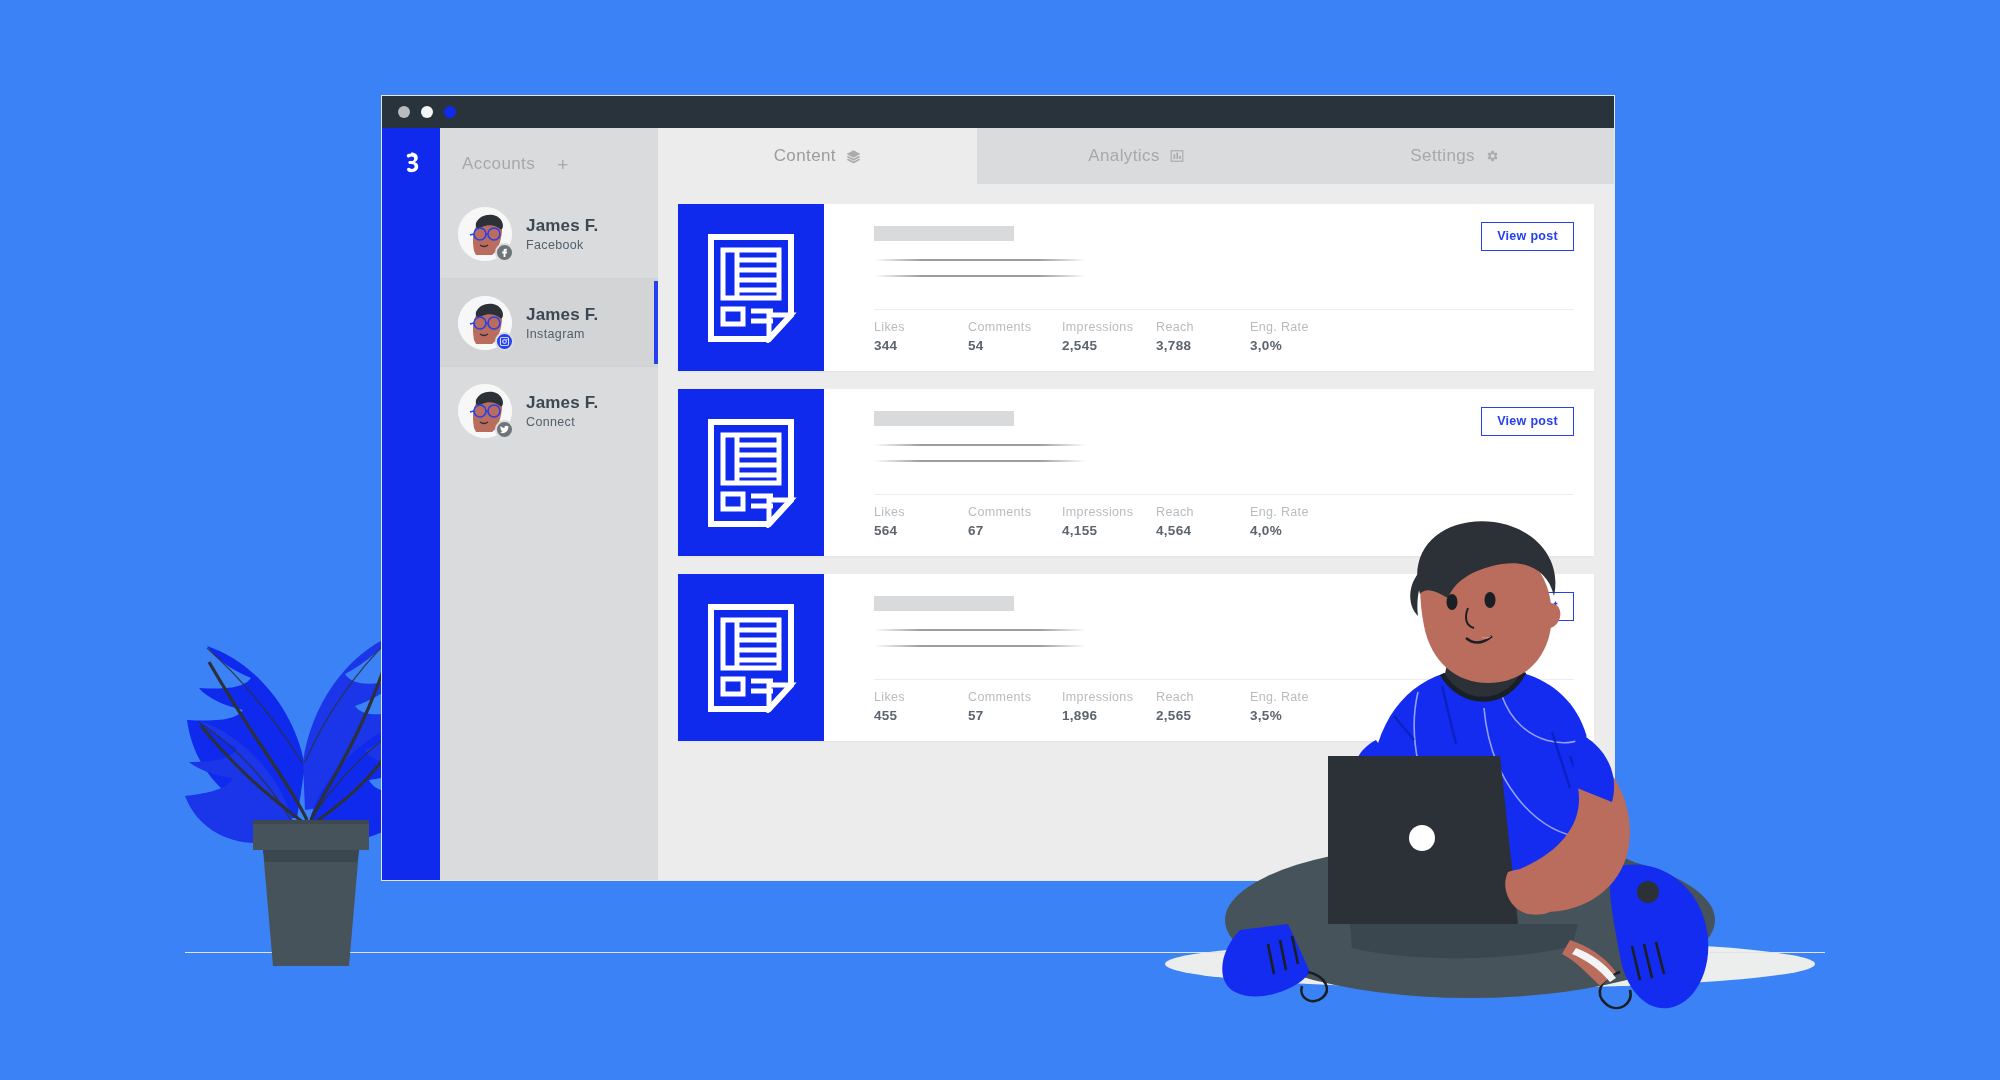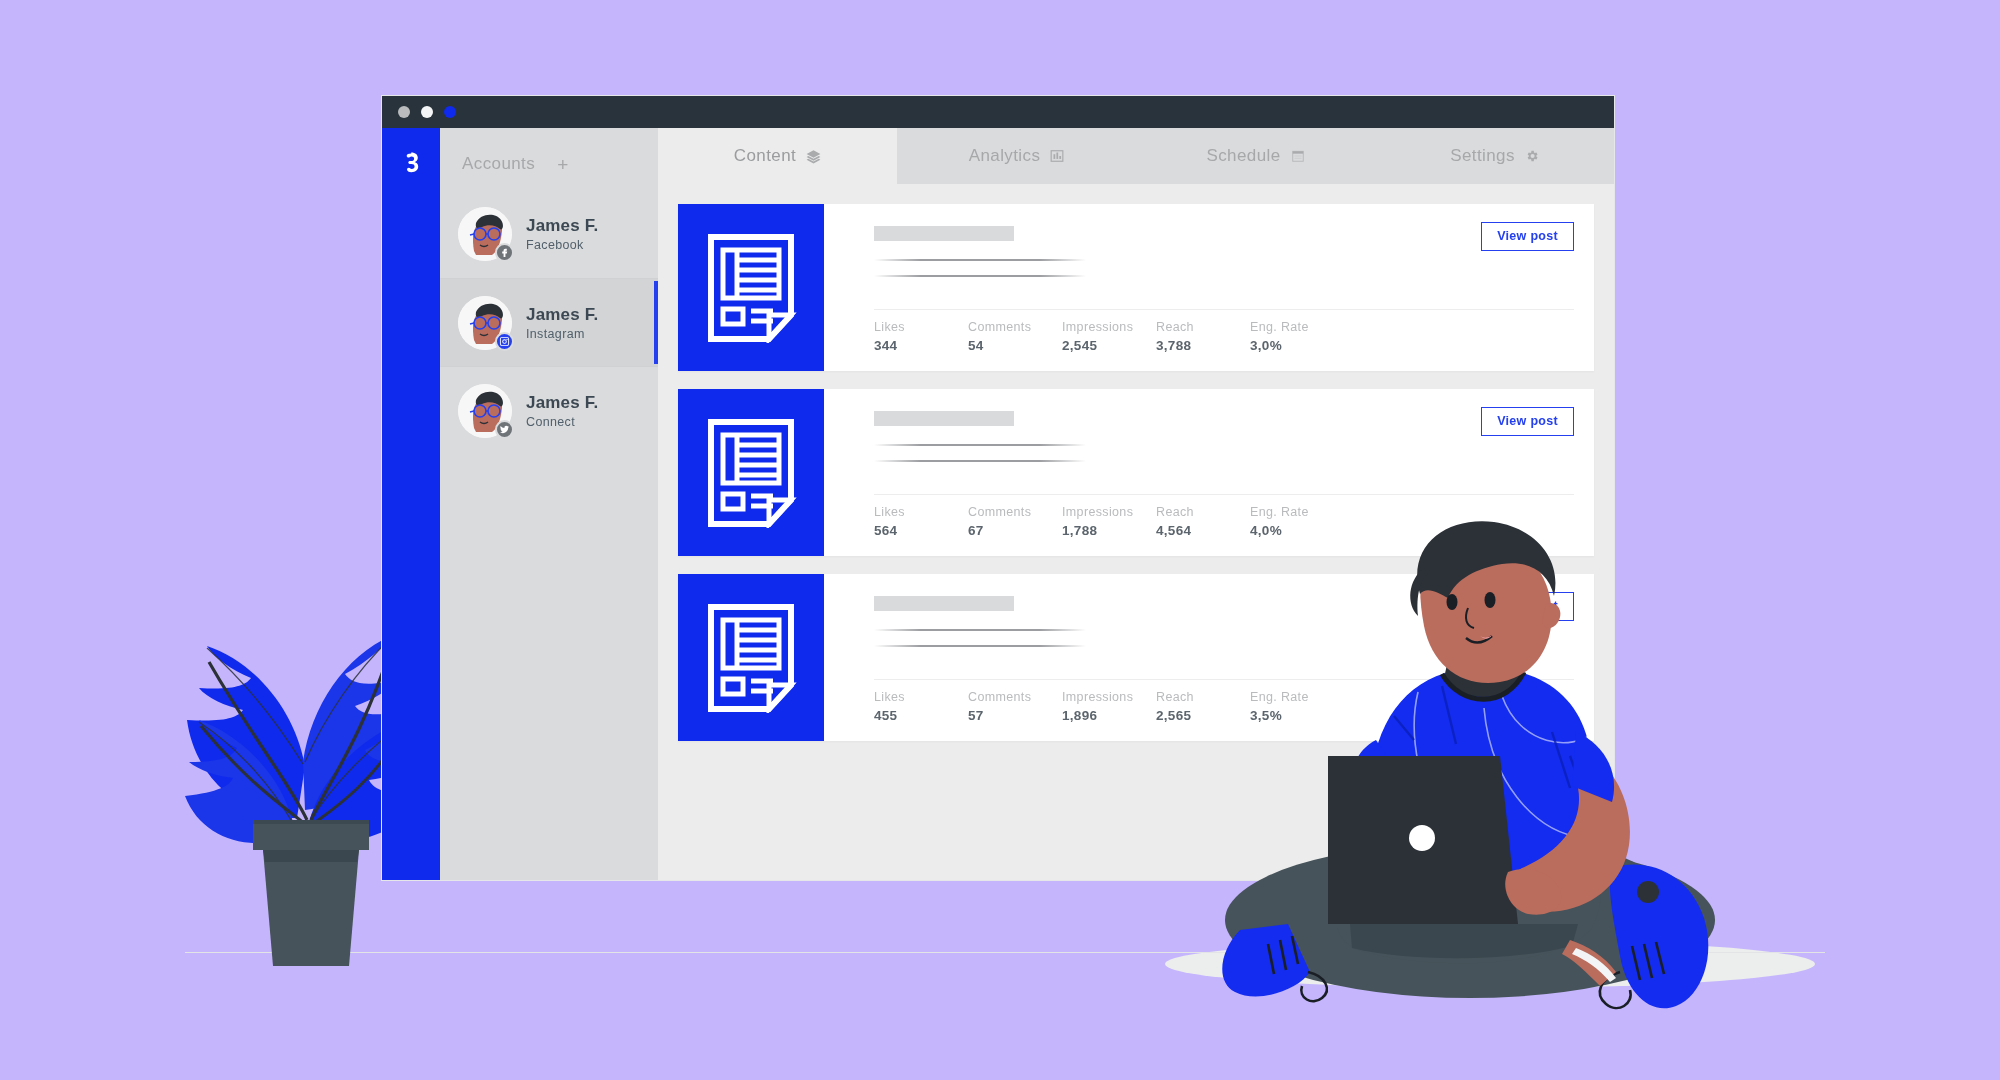--- a/index.html
+++ b/index.html
@@ -2,21 +2,21 @@
 <html><head>
 <meta charset="utf-8">
 <style>
   * { box-sizing: border-box; margin: 0; padding: 0; }
   html, body {
     width: 2000px; height: 1080px;
     background: #ffffff;
     font-family: "Liberation Sans", sans-serif;
     overflow: hidden;
   }
-  #stage { position: relative; width: 2000px; height: 1080px; background:#c4b5fd; }
+  #stage { position: relative; width: 2000px; height: 1080px; background:#3b82f6; }
 
   
   .ground-line {
     position:absolute; left:185px; top:952px; width:1640px; height:1px;
     background:#e3e4e6;
   }
   .ground-shadow {
     position:absolute; left:1165px; top:940px; width:650px; height:48px;
     background:#eceded; border-radius:50%;
   }
@@ -316,30 +316,20 @@
             <span class="ic">
               <svg width="14" height="14" viewBox="0 0 24 24">
                   <rect x="2" y="3" width="20" height="18" fill="none" stroke="#a9abad" stroke-width="2"></rect>
                   <rect x="6" y="9" width="3" height="8"></rect>
                   <rect x="11" y="6" width="3" height="11"></rect>
                   <rect x="16" y="12" width="3" height="5"></rect>
                 </svg>
             </span>
           </div>
           <div class="tab">
-            <span>Schedule</span>
-            <span class="ic">
-              <svg width="14" height="14" viewBox="0 0 24 24">
-                  <rect x="3" y="4" width="18" height="17" fill="none" stroke="#b6b8ba" stroke-width="1.6"></rect>
-                  <rect x="3" y="4" width="18" height="4"></rect>
-                  <path d="M6 12h12M6 16h12" stroke="#c7c9cb" stroke-width="1.3"></path>
-                </svg>
-            </span>
-          </div>
-          <div class="tab">
             <span>Settings</span>
             <span class="ic">
               <svg width="14" height="14" viewBox="0 0 24 24">
                   <path d="M19.4 13a7.8 7.8 0 0 0 0-2l2.1-1.6-2-3.5-2.5 1a7.6 7.6 0 0 0-1.7-1L15 3H11l-.3 2.9c-.6.2-1.2.6-1.7 1l-2.5-1-2 3.5L6.6 11a7.8 7.8 0 0 0 0 2l-2.1 1.6 2 3.5 2.5-1c.5.4 1.1.7 1.7 1L11 21h4l.3-2.9c.6-.2 1.2-.6 1.7-1l2.5 1 2-3.5L19.4 13zM13 15.5a3.5 3.5 0 1 1 0-7 3.5 3.5 0 0 1 0 7z"></path>
                 </svg>
             </span>
           </div>
         </div>
 
         <div class="cards">
@@ -407,21 +397,21 @@
                 <div class="metric">
                   <div class="k">Likes</div>
                   <div class="v">564</div>
                 </div>
                 <div class="metric">
                   <div class="k">Comments</div>
                   <div class="v">67</div>
                 </div>
                 <div class="metric">
                   <div class="k">Impressions</div>
-                  <div class="v">1,788</div>
+                  <div class="v">4,155</div>
                 </div>
                 <div class="metric">
                   <div class="k">Reach</div>
                   <div class="v">4,564</div>
                 </div>
                 <div class="metric">
                   <div class="k">Eng. Rate</div>
                   <div class="v">4,0%</div>
                 </div>
               </div>

